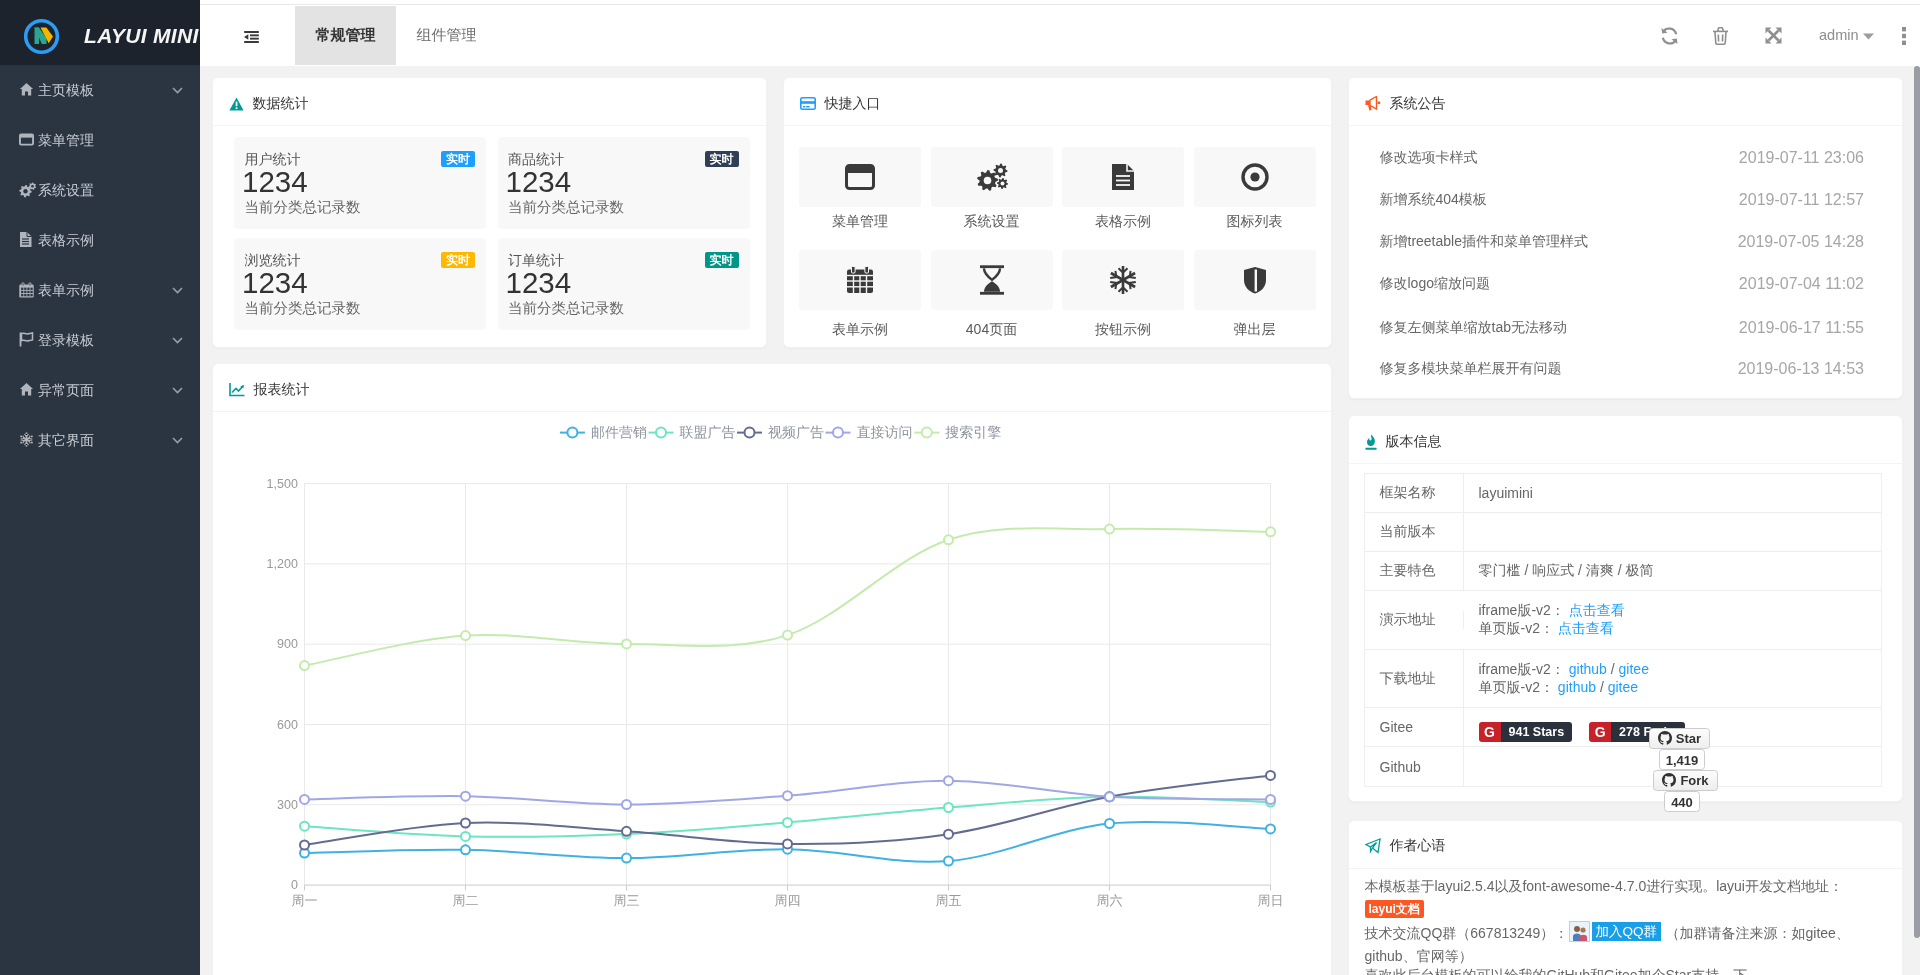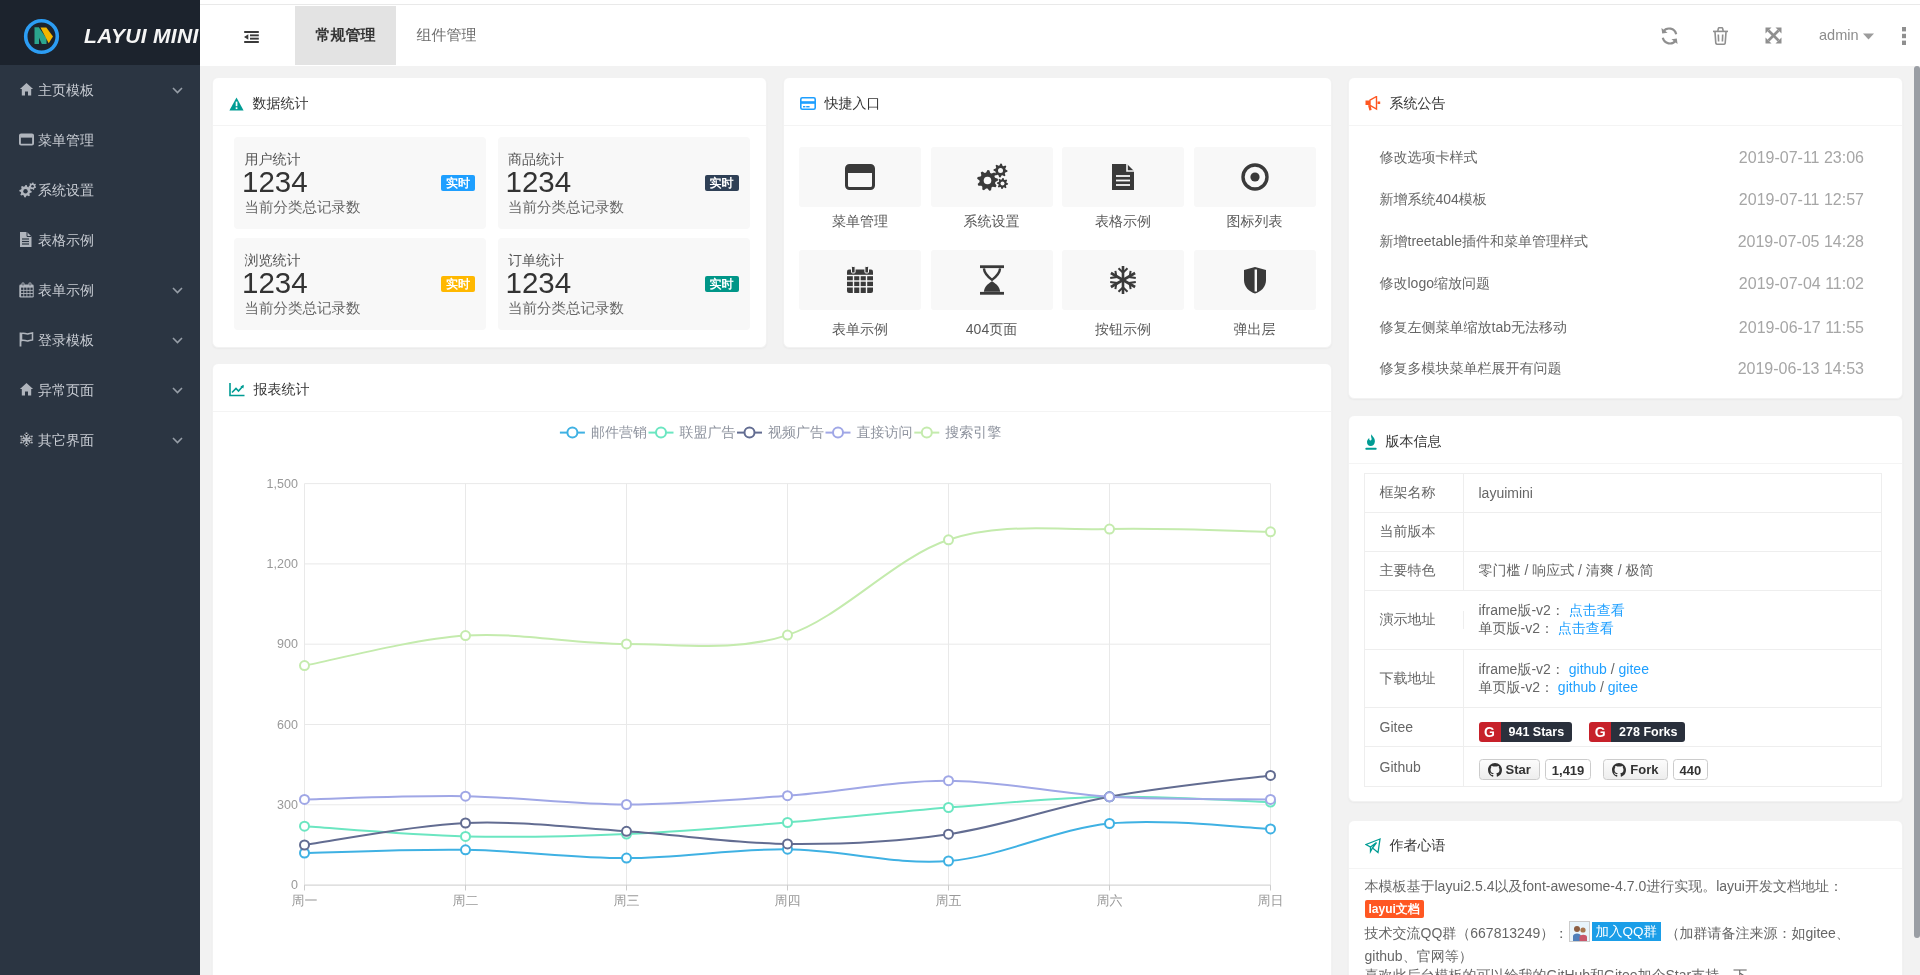--- a/index.html
+++ b/index.html
@@ -26,21 +26,21 @@
 #sbtrack{position:absolute;left:1914px;top:66px;width:6px;height:909px;background:#f2f2f2;}
 #sbthumb{position:absolute;left:1914px;top:66px;width:6px;height:872px;background:#9a9ea4;border-radius:3px;}
 .panel{position:absolute;background:#fff;border:1px solid #f2f2f2;border-radius:6px;box-shadow:0 1px 2px rgba(0,0,0,0.04);}
 .phead{height:48px;border-bottom:1px solid #f4f4f4;display:flex;align-items:center;padding-left:16px;padding-top:4px;font-size:14px;color:#333;}
 .phead svg{margin-right:9px;}
 
 .scard{position:absolute;background:#f8f8f8;border-radius:4px;}
 .scard .t{position:absolute;left:10.5px;top:14px;font-size:14px;line-height:16px;color:#555;}
 .scard .n{position:absolute;left:8px;top:29px;font-size:29.5px;line-height:32px;color:#333;}
 .scard .s{position:absolute;left:10.5px;top:62px;font-size:14.5px;line-height:16px;color:#666;}
-.badge{position:absolute;right:11px;top:14px;height:16px;line-height:16px;padding:0 5px;border-radius:2px;color:#fff;font-size:12px;font-weight:bold;margin-top:24px;}
+.badge{position:absolute;right:11px;top:14px;height:16px;line-height:16px;padding:0 5px;border-radius:2px;color:#fff;font-size:12px;font-weight:bold;}
 
 .qbox{position:absolute;width:122px;height:60px;background:#f8f8f8;border-radius:3px;display:flex;align-items:center;justify-content:center;}
 .qlabel{position:absolute;width:122px;text-align:center;font-size:14px;color:#595959;}
 
 .nrow{position:absolute;left:16px;right:16px;height:20px;}
 .nrow .nt{position:absolute;left:15px;font-size:14px;color:#666;}
 .nrow .nd{position:absolute;right:22px;font-size:16px;color:#a6a6a6;}
 
 .vtable{position:absolute;left:15px;top:57px;width:518px;border:1px solid #eee;}
 .vrow{display:flex;border-bottom:1px solid #eee;}
@@ -504,21 +504,21 @@
 <div style="display:flex;height:20px;font-size:12.5px;font-weight:bold;border-radius:3px;overflow:hidden;margin-left:17px;">
                 <span style="background:#c7212a;color:#fff;width:22px;display:flex;align-items:center;justify-content:center;font-size:14px;">G</span>
                 <span style="background:#2a303c;color:#fff;padding:0 8px;line-height:20px;">278 Forks</span>
               </div>
 </div>
           </div>
         </div>
       <div class="vrow" style="height:39px;">
           <div class="vlabel">Github</div>
           <div class="vval" id="github-badges">
-            <div style="display:flex;align-items:center;font-size:13px;font-weight:bold;color:#333;margin-top:6px;">
+            <div style="display:flex;align-items:center;font-size:13px;font-weight:bold;color:#333;margin-top:6px;flex-direction:column;">
 <div style="display:flex;align-items:center;height:21px;padding:0 8px;border:1px solid #ccc;border-radius:3.5px;background:linear-gradient(#fcfcfc,#eee);"><svg width="14" height="14" viewBox="0 0 16 16" style="margin-right:4px;">
                   <path fill="#333" d="M8 0C3.58 0 0 3.58 0 8c0 3.54 2.29 6.53 5.47 7.59.4.07.55-.17.55-.38 0-.19-.01-.82-.01-1.49-2.01.37-2.53-.49-2.69-.94-.09-.23-.48-.94-.82-1.13-.28-.15-.68-.52-.01-.53.63-.01 1.08.58 1.23.82.72 1.21 1.87.87 2.33.66.07-.52.28-.87.51-1.07-1.78-.2-3.64-.89-3.64-3.95 0-.87.31-1.59.82-2.15-.08-.2-.36-1.02.08-2.12 0 0 .67-.21 2.2.82.64-.18 1.32-.27 2-.27s1.36.09 2 .27c1.53-1.04 2.2-.82 2.2-.82.44 1.1.16 1.92.08 2.12.51.56.82 1.27.82 2.15 0 3.07-1.87 3.75-3.65 3.95.29.25.54.73.54 1.48 0 1.07-.01 1.93-.01 2.2 0 .21.15.46.55.38A8.01 8.01 0 0 0 16 8c0-4.42-3.58-8-8-8z"></path>
                 </svg>Star</div>
 <div style="height:21px;line-height:21px;padding:0 6px;border:1px solid #ccc;border-radius:3.5px;background:#fff;margin-left:5px;">1,419</div>
 <div style="display:flex;align-items:center;height:21px;padding:0 8px;border:1px solid #ccc;border-radius:3.5px;background:linear-gradient(#fcfcfc,#eee);margin-left:12px;"><svg width="14" height="14" viewBox="0 0 16 16" style="margin-right:4px;">
                   <path fill="#333" d="M8 0C3.58 0 0 3.58 0 8c0 3.54 2.29 6.53 5.47 7.59.4.07.55-.17.55-.38 0-.19-.01-.82-.01-1.49-2.01.37-2.53-.49-2.69-.94-.09-.23-.48-.94-.82-1.13-.28-.15-.68-.52-.01-.53.63-.01 1.08.58 1.23.82.72 1.21 1.87.87 2.33.66.07-.52.28-.87.51-1.07-1.78-.2-3.64-.89-3.64-3.95 0-.87.31-1.59.82-2.15-.08-.2-.36-1.02.08-2.12 0 0 .67-.21 2.2.82.64-.18 1.32-.27 2-.27s1.36.09 2 .27c1.53-1.04 2.2-.82 2.2-.82.44 1.1.16 1.92.08 2.12.51.56.82 1.27.82 2.15 0 3.07-1.87 3.75-3.65 3.95.29.25.54.73.54 1.48 0 1.07-.01 1.93-.01 2.2 0 .21.15.46.55.38A8.01 8.01 0 0 0 16 8c0-4.42-3.58-8-8-8z"></path>
                 </svg>Fork</div>
 <div style="height:21px;line-height:21px;padding:0 6px;border:1px solid #ccc;border-radius:3.5px;background:#fff;margin-left:5px;">440</div>
 </div>
           </div>

